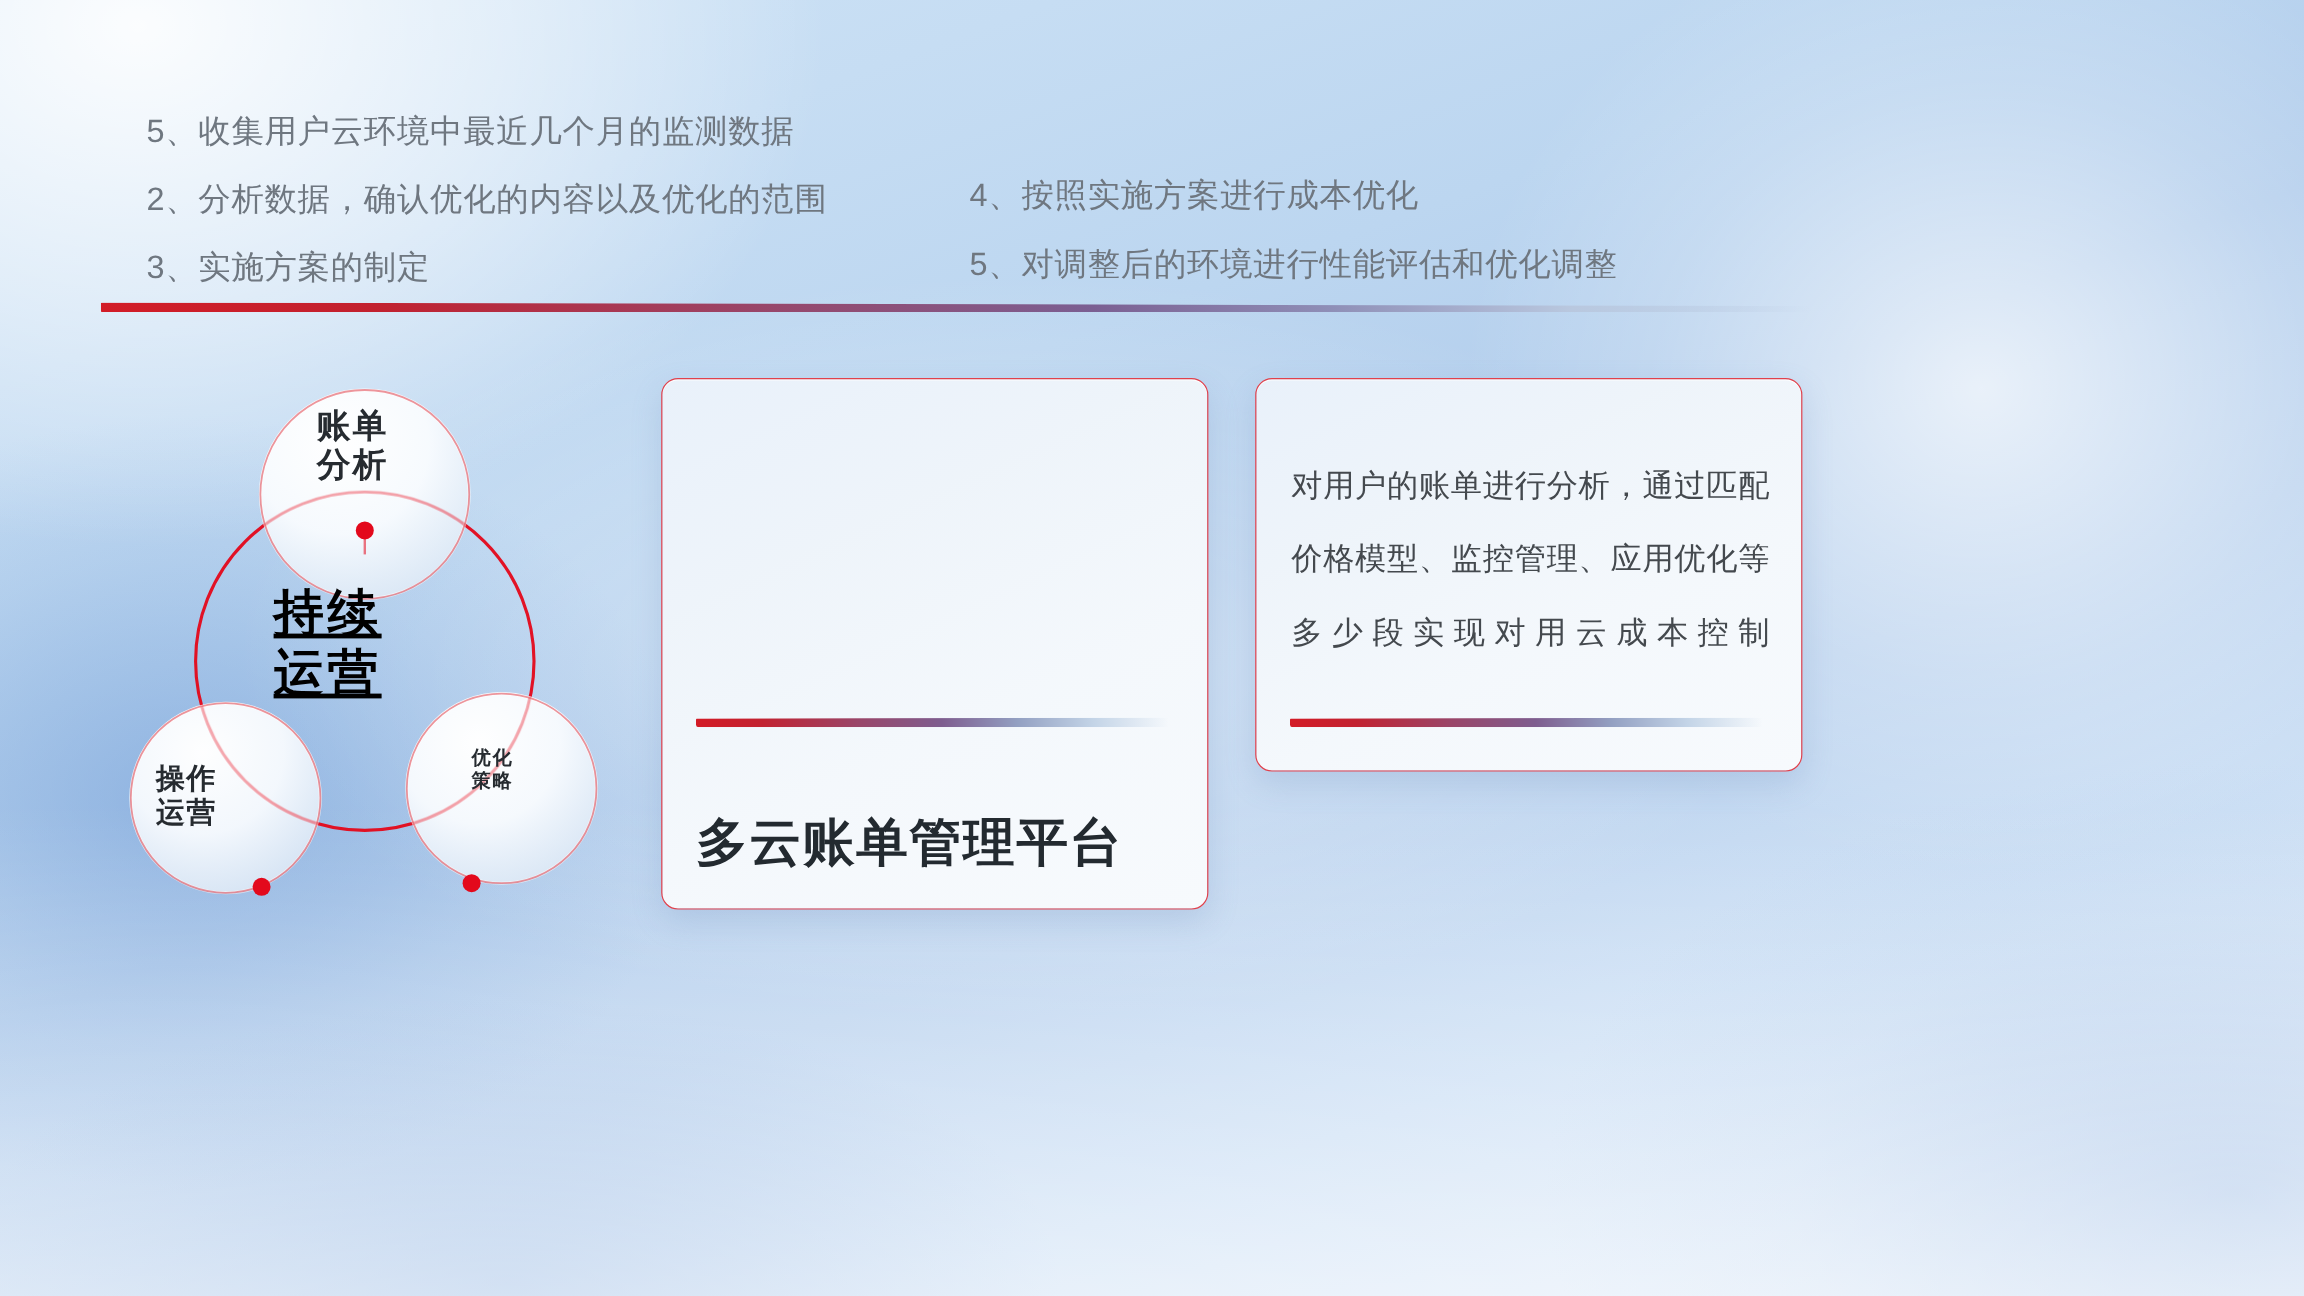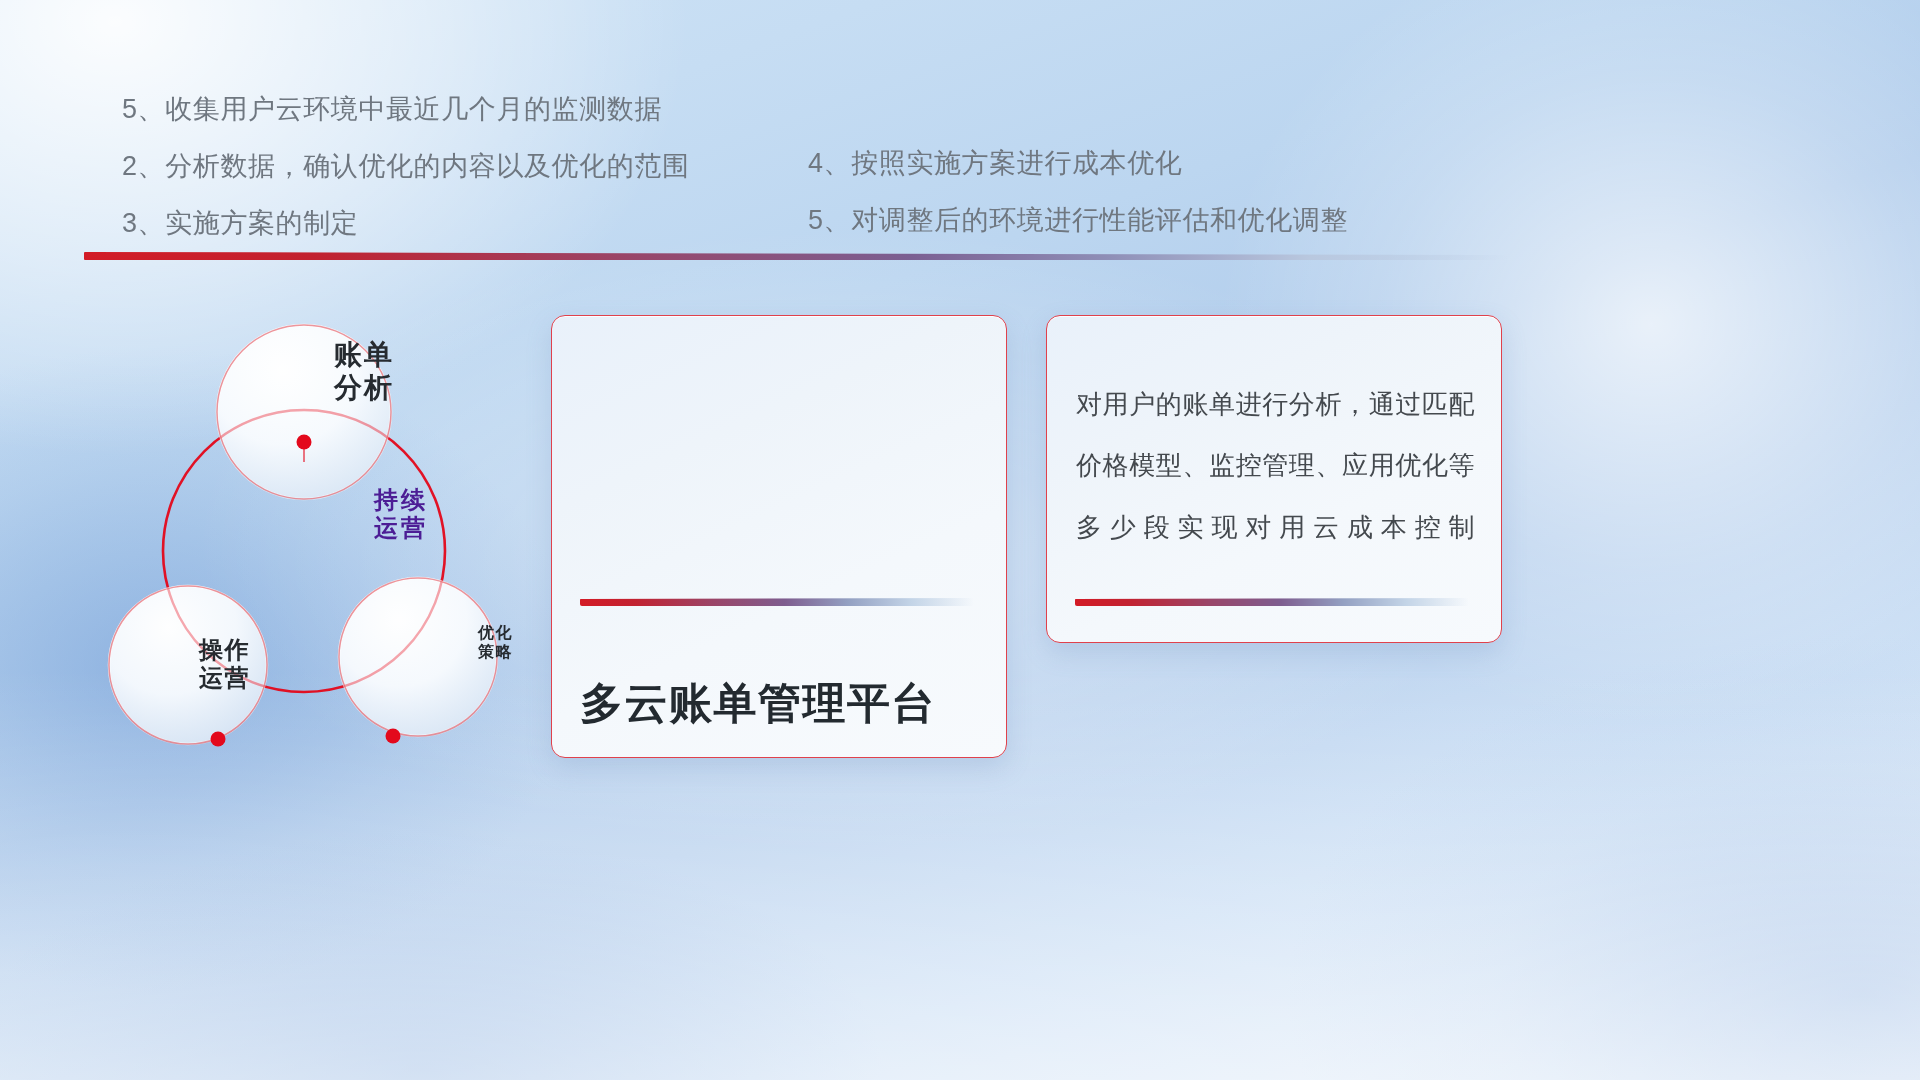--- a/index.html
+++ b/index.html
@@ -68,32 +68,32 @@
     clip-path:polygon(0 0, 100% 38%, 100% 100%, 0 100%);
     border-radius:1px;
   }
 
   
   #venn { position:absolute; left:78px; top:286px; width:450px; height:470px; z-index:5; }
   #venn svg { position:absolute; inset:0; }
 
   .venn-label {
     position:absolute;
-    text-align:right;
+    text-align:left;
     line-height:1.18;
     color:#262b30;
     font-weight:700;
     white-space:nowrap;
   }
   #lbl-top    { left:186px; top:52px;  width:130px; font-size:28px; letter-spacing:2px; }
   #lbl-left   { left:52px;  top:350px; width:120px; font-size:24px; letter-spacing:1.5px; }
   #lbl-right  { left:315px; top:338px; width:120px; font-size:16px; letter-spacing:1.5px; }
   #lbl-center {
     left:150px; top:200px; width:200px;
-    font-size:24px; color:#4c1d95; font-weight:800; letter-spacing:3px;
+    font-size:42px; color:#000000; font-weight:800; letter-spacing:3px;text-decoration:underline;
   }
 
   
   .card {
     position:absolute; z-index:6;
     border:1.6px solid #e0414c;
     border-radius:14px;
     background:linear-gradient(155deg,#e9f1fa 0%,#eef4fa 30%,#f4f8fc 62%,#f7fafd 100%);
     box-shadow:0 10px 26px rgba(95,130,180,.20), inset 0 1px 0 rgba(255,255,255,.85);
     overflow:hidden;

